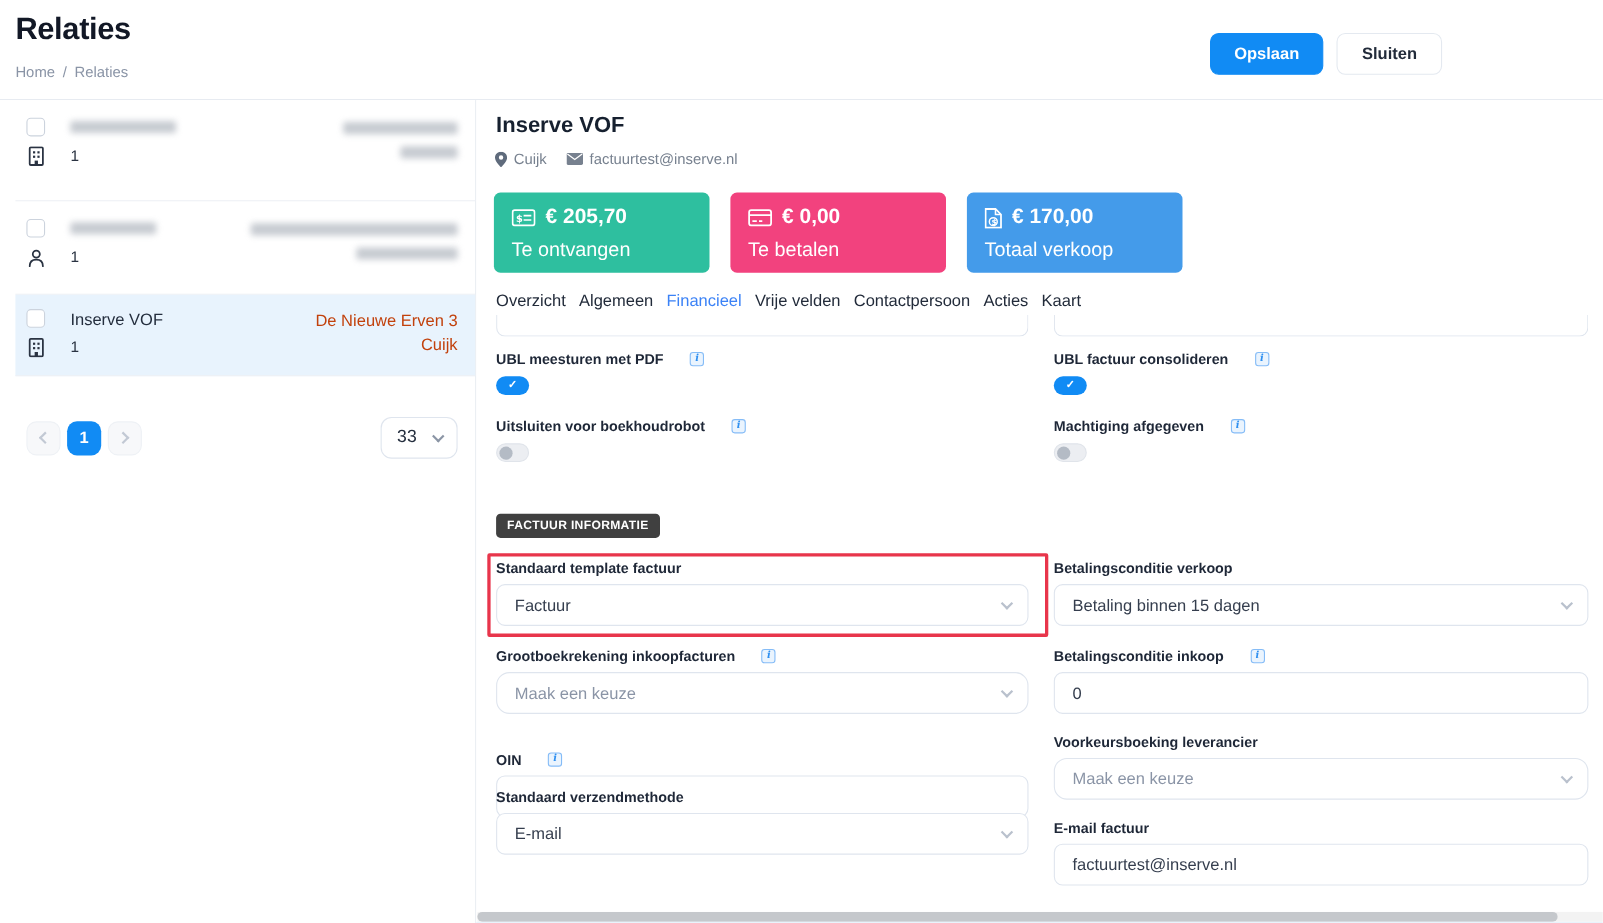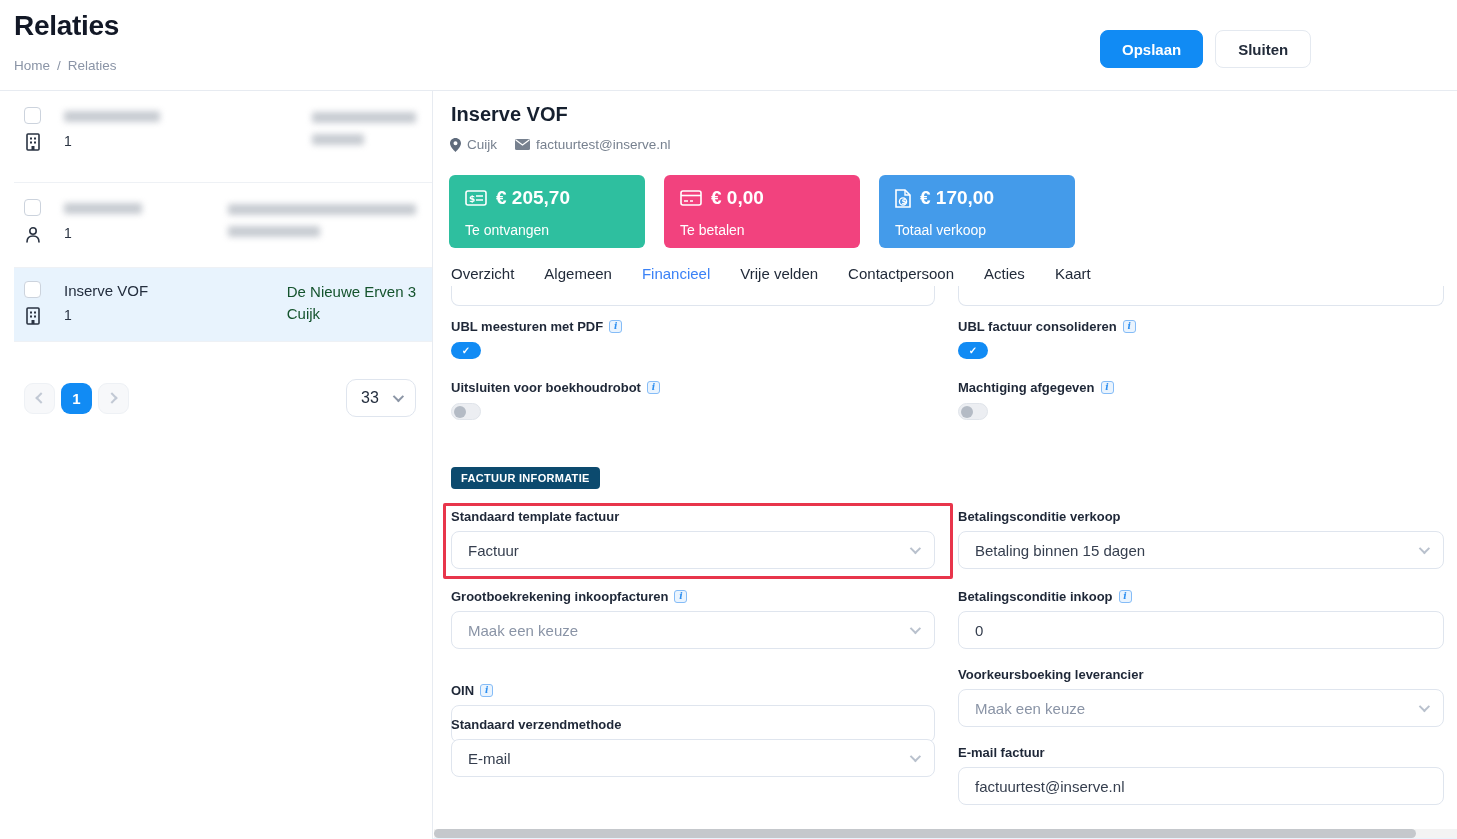--- a/index.html
+++ b/index.html
@@ -24,21 +24,21 @@
   
   .list-pane { position:absolute; left:0; top:0; width:433px; height:749px; background:#fff; border-right:1px solid #e7ebf1; border-left:14px solid #fff; }
   .list-row { position:relative; border-bottom:1px solid #eef1f5; padding:16px 16px 16px 10px; }
   .list-row.selected { background:#e8f3fd; }
   .row-grid { display:flex; }
   .row-left-icons { width:40px; display:flex; flex-direction:column; align-items:flex-start; gap:9px; }
   .checkbox { width:17px; height:17px; border:1.5px solid #ccd3dd; border-radius:4px; background:#fff; }
   .row-main { flex:1; min-width:0; }
   .row-name { font-size:15px; color:#242e3e; line-height:19px; }
   .row-sub { font-size:14px; color:#2a3342; margin-top:7px; }
-  .row-address { font-size:15px; color:#14532d; line-height:22px; white-space:nowrap; }
+  .row-address { text-align:right; font-size:15px; color:#c2410c; line-height:22px; white-space:nowrap; }
   .blur-block { display:inline-block; background:#99a1ac; opacity:.55; filter:blur(3px); border-radius:2px; height:11px; }
   .entity-icon { width:18px; height:18px; display:inline-flex; align-items:center; justify-content:center; }
   .entity-icon svg { display:block; }
 
   .list-pagination { display:flex; align-items:center; padding:37px 16px 0 10px; }
   .page-btn { width:31px; height:31px; border-radius:9px; display:inline-flex; align-items:center; justify-content:center; margin-right:6px; font-size:15px; }
   .page-btn.ghost { background:#f7f8fa; border:1px solid #eef1f5; color:#c2c9d4; }
   .page-btn.active { background:#118bf4; color:#fff; font-weight:700; }
   .chev { width:8px; height:8px; border-right:2px solid #c2c9d4; border-bottom:2px solid #c2c9d4; display:inline-block; }
   .chev.left  { transform:rotate(135deg); margin-left:3px; }
@@ -48,47 +48,47 @@
 
   
   .detail-pane { position:absolute; left:433px; top:0; width:1024px; height:749px; background:#fff; }
   .detail-title { position:absolute; left:18px; top:12px; font-size:20px; font-weight:700; color:#16202f; }
   .detail-meta { position:absolute; left:17px; top:46px; display:flex; align-items:center; gap:18px; font-size:13.5px; color:#77818f; }
   .meta-item { display:flex; align-items:center; gap:6px; }
 
   .stat-cards { position:absolute; left:16px; top:84px; display:flex; gap:19px; }
   .stat-card { width:196px; height:73px; border-radius:6px; color:#fff; padding:12px 16px 10px; display:flex; flex-direction:column; justify-content:space-between; }
   .stat-top { display:flex; align-items:center; gap:9px; font-size:19px; font-weight:700; }
-  .stat-label { font-size:14px; }
-
-  .tabs { position:absolute; left:18px; top:174px; display:flex; gap:30px; font-size:15px; color:#222b3a; }
+  .stat-label { font-size:18px; }
+
+  .tabs { position:absolute; left:18px; top:174px; display:flex; gap:12px; font-size:15px; color:#222b3a; }
   .tab { cursor:pointer; }
   .tab.active { color:#3b82f6; }
 
   .cutoff-field { position:absolute; height:20px; border:1px solid #dfe5ee; border-top:none; border-radius:0 0 8px 8px; background:#fff; top:195px; }
   .cutoff-left { left:18px; width:484px; }
   .cutoff-right { left:525px; width:486px; }
 
-  .field-label { font-size:13px; font-weight:700; color:#1e2737; display:flex; align-items:center; gap:6px; }
+  .field-label { font-size:13px; font-weight:700; color:#1e2737; display:flex; align-items:center; gap:24px; }
   .info-icon { width:13px; height:13px; border:1px solid #85bcf7; border-radius:3px; background:#eaf4fe; color:#2e8ff0; font-size:9px; line-height:11px; text-align:center; font-family:"DejaVu Serif", serif; font-style:italic; display:inline-block; }
 
   .toggle-group { position:absolute; width:484px; }
   .toggle { margin-top:8px; width:30px; height:17px; border-radius:9px; position:relative; }
   .toggle.on { background:#118bf4; }
   .toggle.on .tick { position:absolute; left:0; top:0; right:0; bottom:1px; display:flex; align-items:center; justify-content:center; color:#fff; font-size:10px; font-weight:700; }
   .toggle.off { background:#eceef2; border:1px solid #e0e4ea; }
   .toggle.off .knob { position:absolute; left:2px; top:1.5px; width:12px; height:12px; border-radius:50%; background:#b4bbc5; }
 
-  .section-badge { position:absolute; left:18px; top:376px; background:#0c4a6e; color:#fff; font-size:11px; font-weight:700; letter-spacing:.3px; padding:5px 10px; border-radius:4px; }
+  .section-badge { position:absolute; left:18px; top:376px; background:#404040; color:#fff; font-size:11px; font-weight:700; letter-spacing:.3px; padding:5px 10px; border-radius:4px; }
 
   .fgroup { position:absolute; width:484px; }
   .fgroup.col-right { left:525px; width:486px; }
   .fgroup.col-left { left:18px; }
   .control { margin-top:7px; height:38px; border:1px solid #dfe5ee; border-radius:8px; background:#fff; display:flex; align-items:center; padding:0 16px; font-size:15px; color:#353e4e; }
-  .control.placeholder { color:#8a94a6; }
+  .control.placeholder { color:#8a94a6;border-radius:12px; }
   .control .sel-chev { margin-left:auto; }
   .sel-chev { width:8px; height:8px; border-right:2px solid #b9c1cd; border-bottom:2px solid #b9c1cd; transform:rotate(45deg) translateY(-2px); display:inline-block; flex:none; }
 
   .highlight-box { position:absolute; left:10px; top:412px; width:510px; height:76px; border:3px solid #e8354b; border-radius:2px; pointer-events:none; z-index:5; }
 
   .hscrollbar { position:absolute; left:1px; top:738px; width:1023px; height:9px; background:#f3f3f3; }
   .hscrollbar .thumb { position:absolute; left:0; top:0; height:9px; width:96%; background:#c5c8cc; border-radius:5px; }
   .bottom-strip { position:absolute; left:0; top:747px; width:1024px; height:2px; background:#e9f3fc; }
 </style>
 </head>

